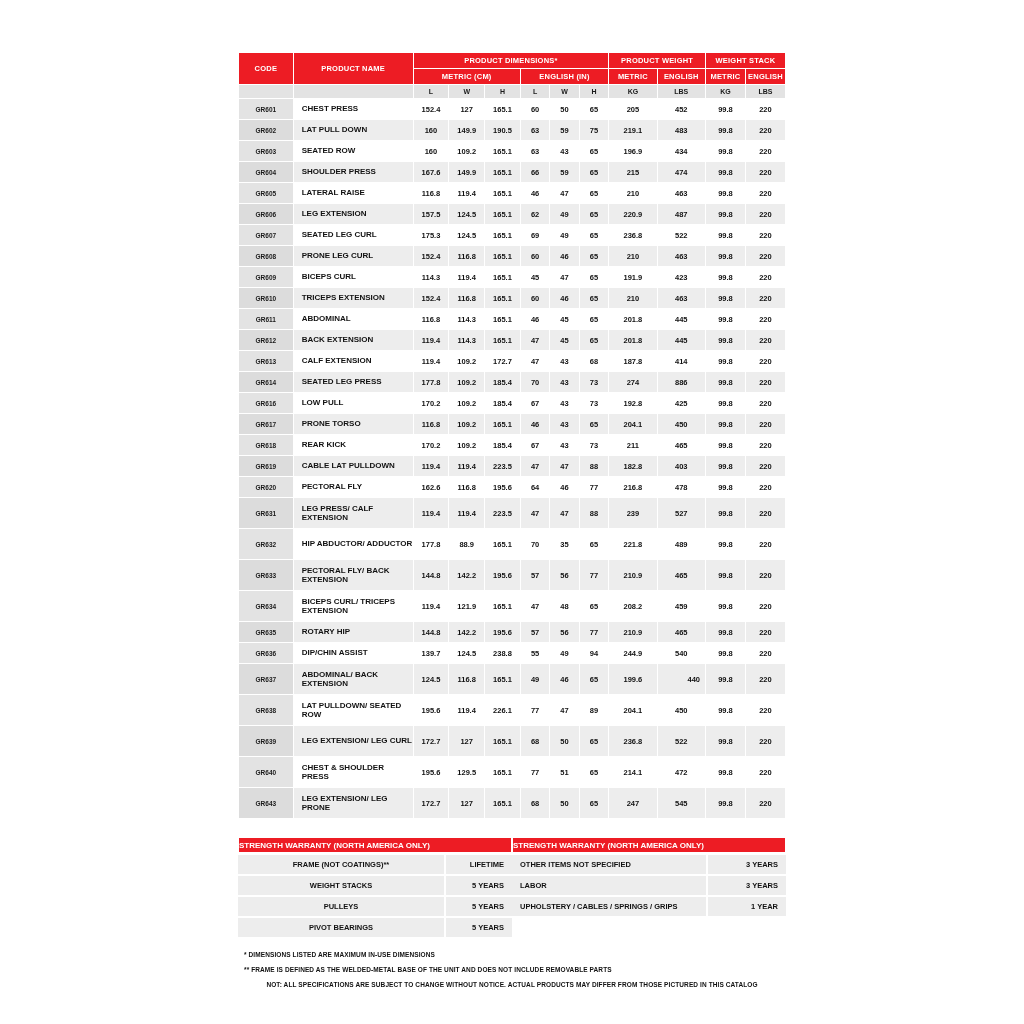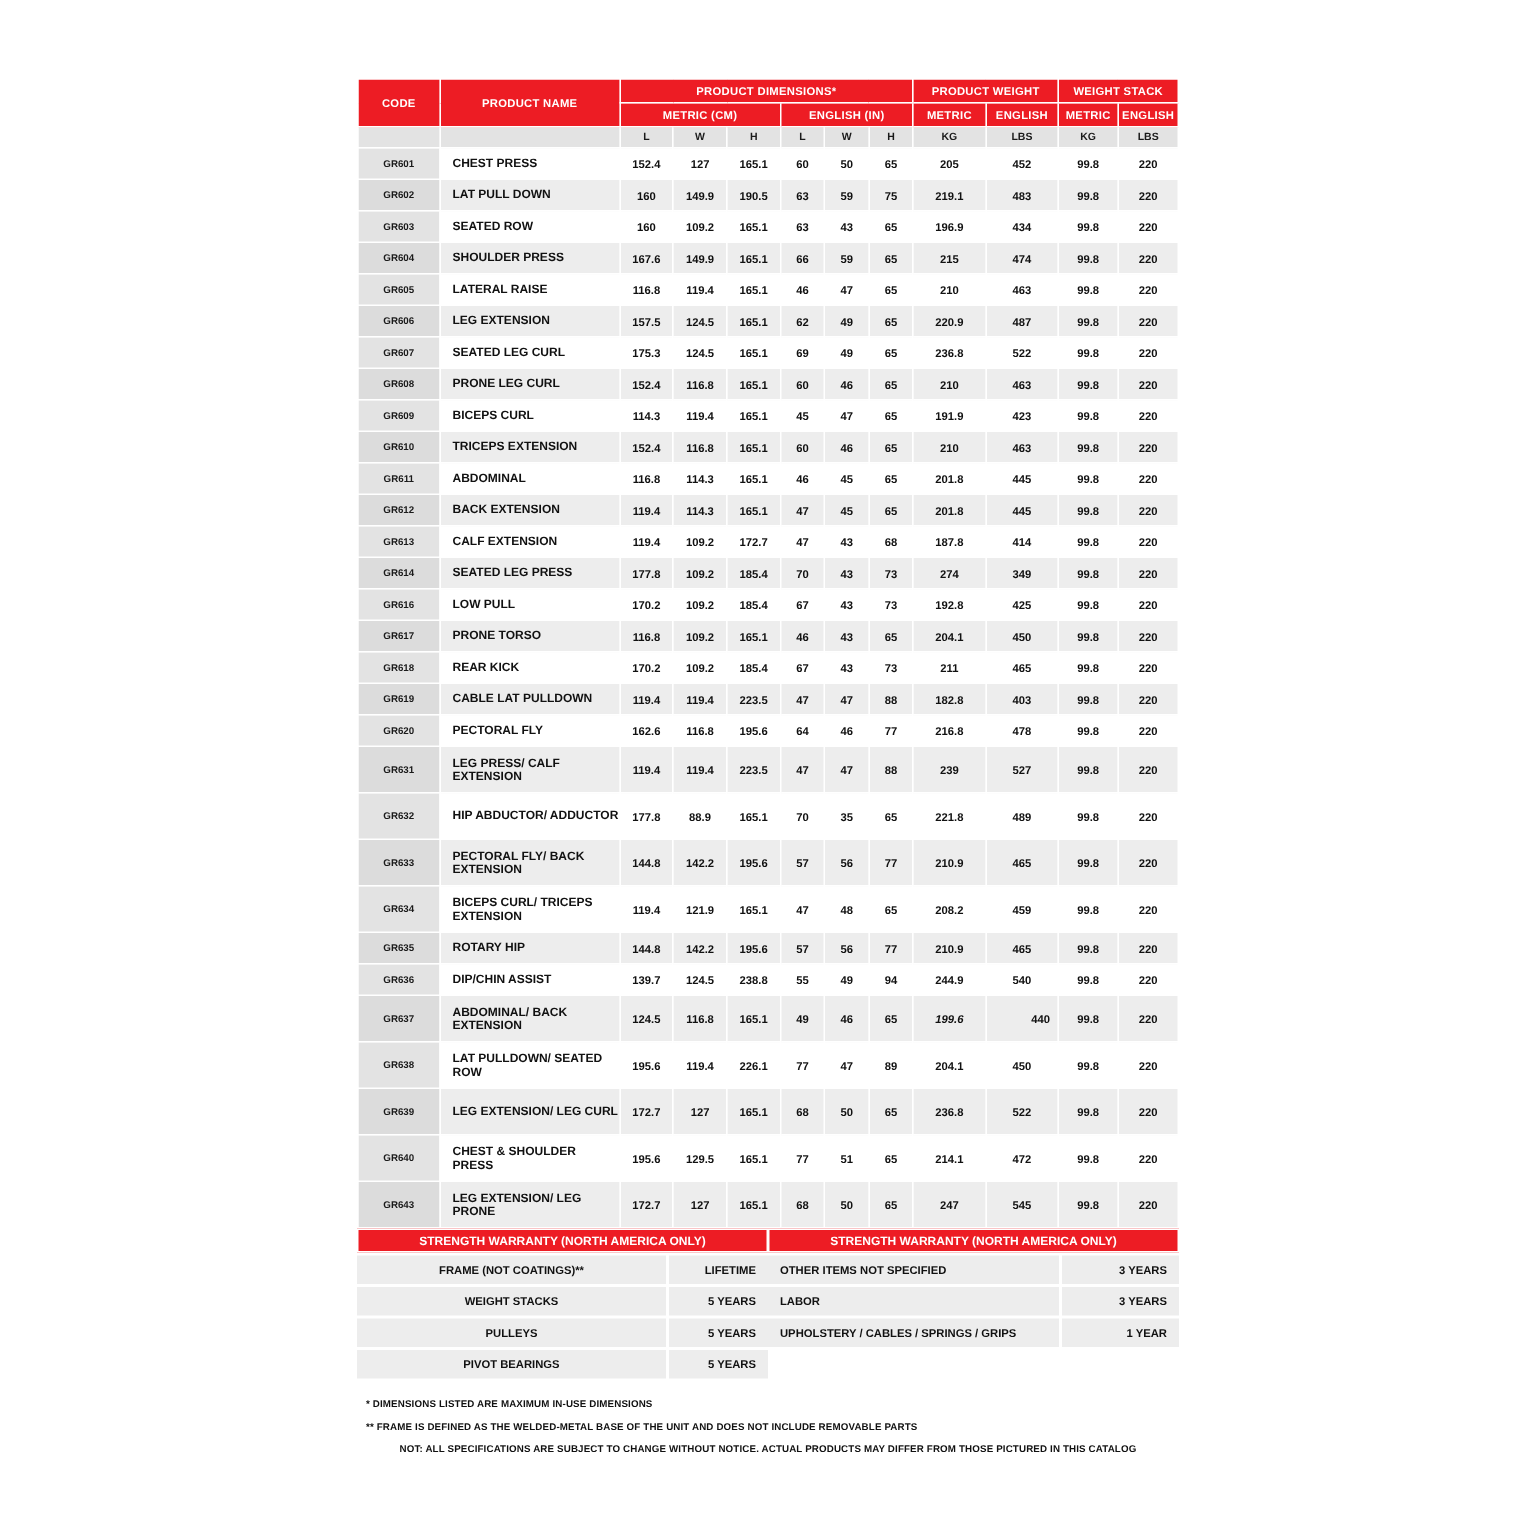--- a/index.html
+++ b/index.html
@@ -90,25 +90,26 @@
     display: flex;
     width: 548px;
     margin-top: 0px;
   }
   .warr-col { width: 274px; }
   .warr-head {
     background: #ed1c24;
     color: #ffffff;
     font-size: 8px;
     font-weight: bold;
-    text-align: center;
+    text-align: left;
     height: 16px;
     line-height: 16px;
     border: 1px solid #ffffff;
     box-sizing: border-box;
+    margin-top: 18px;
   }
   .warr-row {
     display: flex;
     align-items: stretch;
     height: 19px;
     margin-top: 2px;
   }
   .warr-label {
     background: #ededed;
     font-size: 7.5px;
@@ -389,21 +390,21 @@
           <tr class="row-alt">
             <td class="code" style="height: 20px;">GR614</td>
             <td class="pname" style="height: 20px;">SEATED LEG PRESS</td>
             <td class="num" style="height: 20px;">177.8</td>
             <td class="num" style="height: 20px;">109.2</td>
             <td class="num" style="height: 20px;">185.4</td>
             <td class="num" style="height: 20px;">70</td>
             <td class="num" style="height: 20px;">43</td>
             <td class="num" style="height: 20px;">73</td>
             <td class="num" style="height: 20px;">274</td>
-            <td class="num" style="height: 20px;">349</td>
+            <td class="num" style="height: 20px;">886</td>
             <td class="num" style="height: 20px;">99.8</td>
             <td class="num" style="height: 20px;">220</td>
           </tr>
           <tr class="row-plain">
             <td class="code" style="height: 20px;">GR616</td>
             <td class="pname" style="height: 20px;">LOW PULL</td>
             <td class="num" style="height: 20px;">170.2</td>
             <td class="num" style="height: 20px;">109.2</td>
             <td class="num" style="height: 20px;">185.4</td>
             <td class="num" style="height: 20px;">67</td>
@@ -556,21 +557,21 @@
           </tr>
           <tr class="row-alt">
             <td class="code" style="height: 30px;">GR637</td>
             <td class="pname" style="height: 30px;">ABDOMINAL/ BACK EXTENSION</td>
             <td class="num" style="height: 30px;">124.5</td>
             <td class="num" style="height: 30px;">116.8</td>
             <td class="num" style="height: 30px;">165.1</td>
             <td class="num" style="height: 30px;">49</td>
             <td class="num" style="height: 30px;">46</td>
             <td class="num" style="height: 30px;">65</td>
-            <td class="num" style="height: 30px; font-style: italic;">199.6</td>
+            <td class="num" style="height: 30px;">199.6</td>
             <td class="num" style="height: 30px; padding-left: 25px;">440</td>
             <td class="num" style="height: 30px;">99.8</td>
             <td class="num" style="height: 30px;">220</td>
           </tr>
           <tr class="row-plain">
             <td class="code" style="height: 30px;">GR638</td>
             <td class="pname" style="height: 30px;">LAT PULLDOWN/ SEATED ROW</td>
             <td class="num" style="height: 30px;">195.6</td>
             <td class="num" style="height: 30px;">119.4</td>
             <td class="num" style="height: 30px;">226.1</td>

